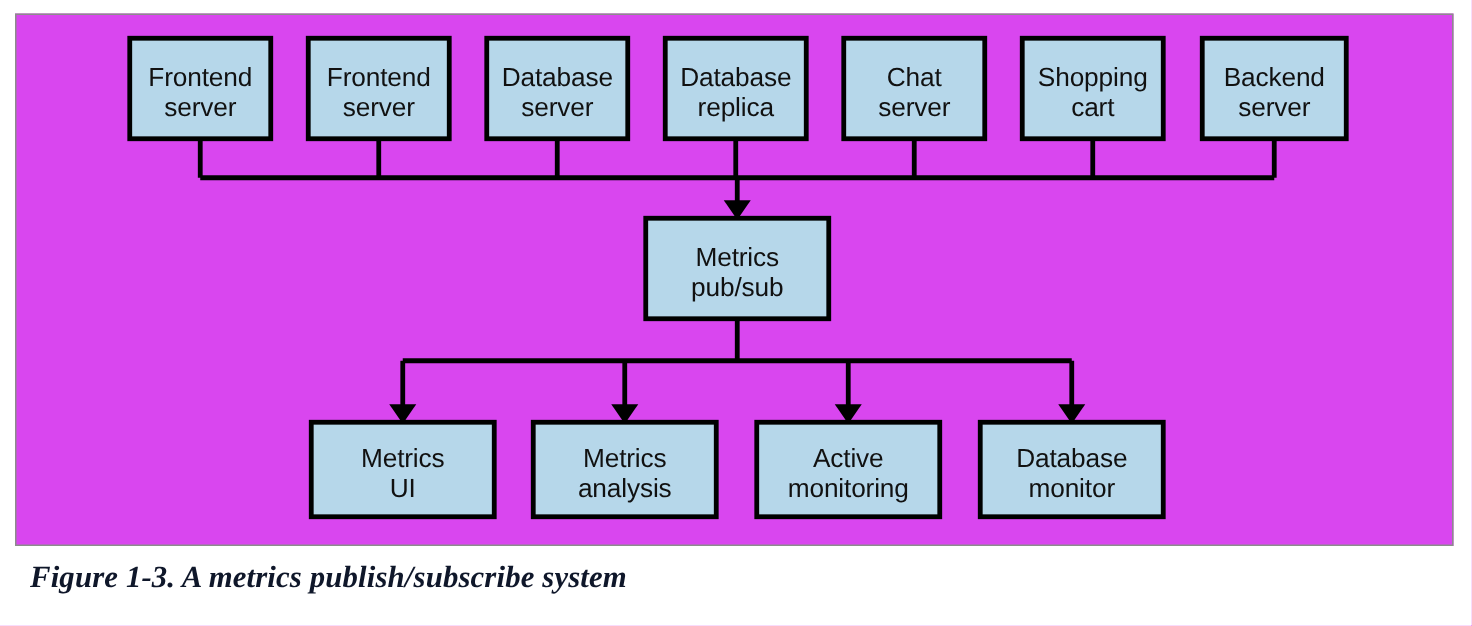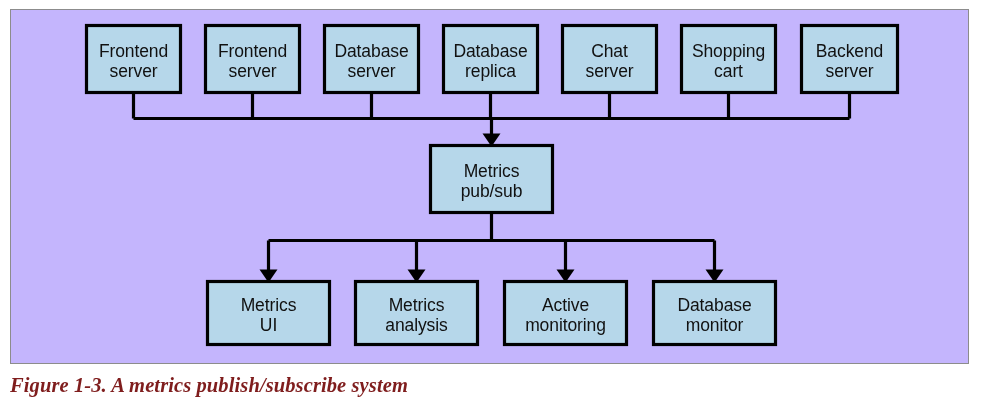--- a/index.html
+++ b/index.html
@@ -20,21 +20,21 @@
     overflow: hidden;
     background: #ffffff;
   }
   #figure-frame {
     position: absolute;
     left: 10px;
     top: 9px;
     width: 959px;
     height: 355px;
     border: 1.5px solid #8c8c8c;
-    background: #c4b5fd;
+    background: #d946ef;
     box-sizing: border-box;
   }
   #diagram-svg {
     position: absolute;
     left: 0;
     top: 0;
   }
   .node-box {
     stroke: #000000;
     stroke-width: 3.2;
@@ -52,28 +52,28 @@
     fill: none;
     stroke-linecap: butt;
     stroke-linejoin: miter;
   }
   .arrow-head {
     fill: #000000;
     stroke: none;
   }
   #figure-caption {
     position: absolute;
-    left: 10px;
+    left: 20px;
     top: 374px;
     width: 960px;
     font-family: "Liberation Serif", serif;
     font-style: italic;
     font-weight: 700;
     font-size: 20.5px;
-    color: #7f1d1d;
+    color: #0f172a;
     letter-spacing: 0.1px;
     white-space: nowrap;
   }
 </style>
 </head>
 <body>
 
 <div id="page">
 
   <div id="figure-frame">

